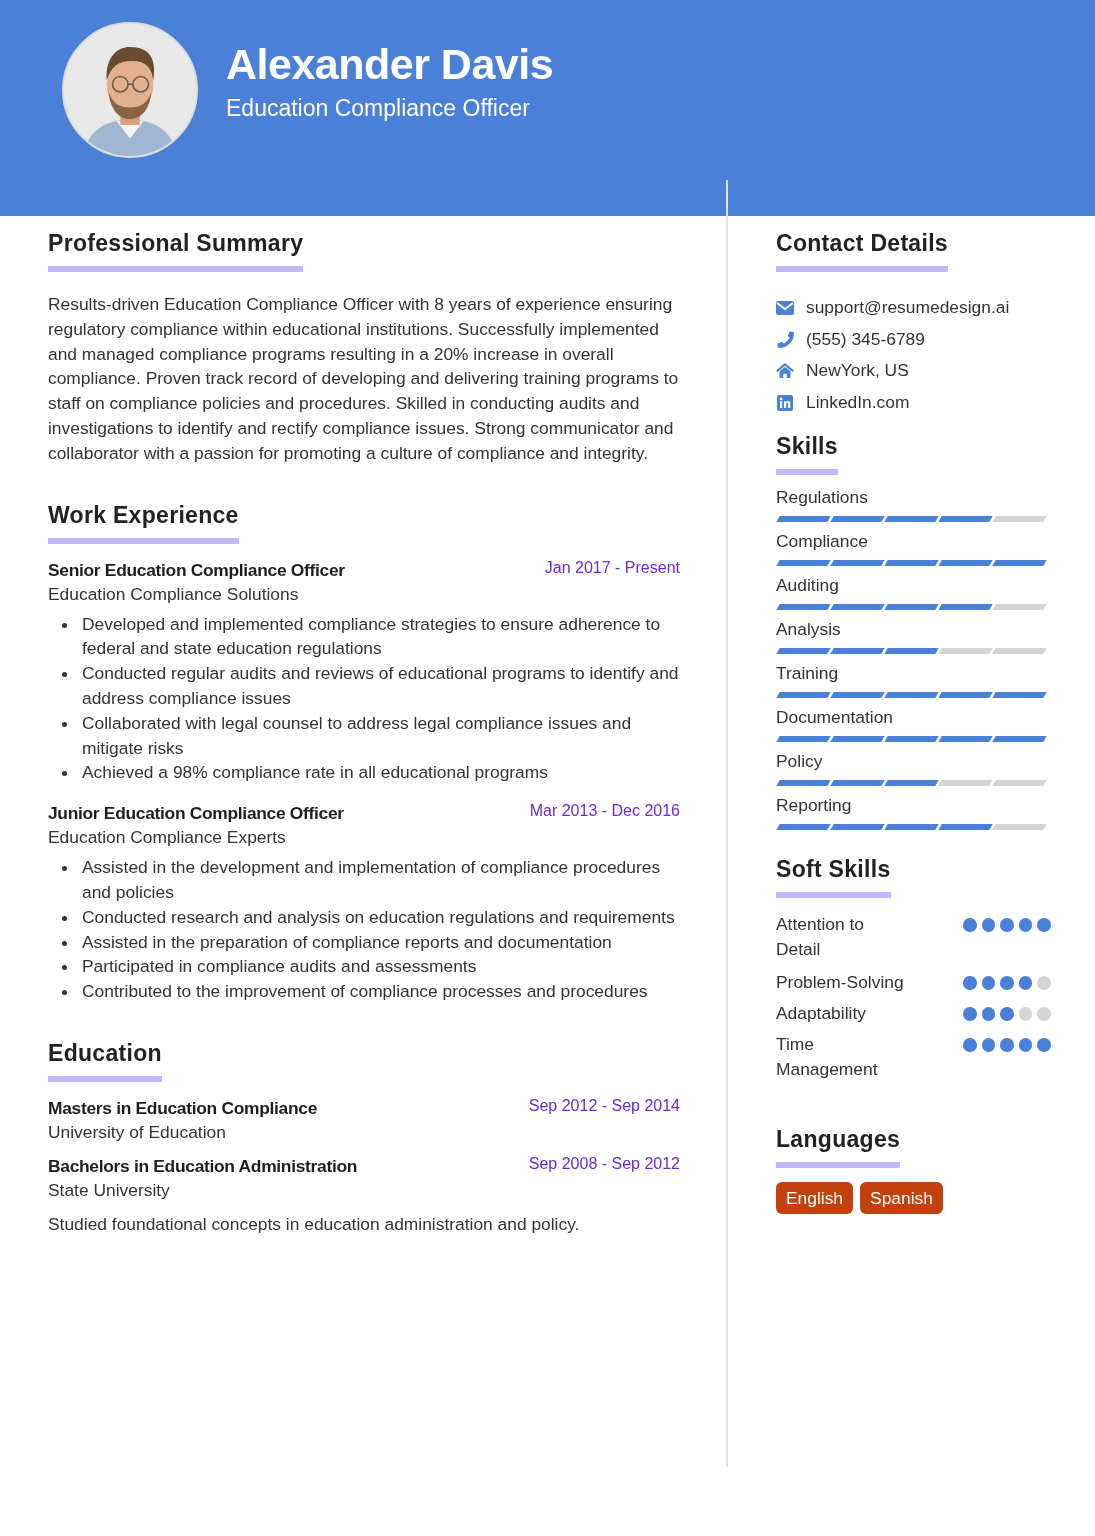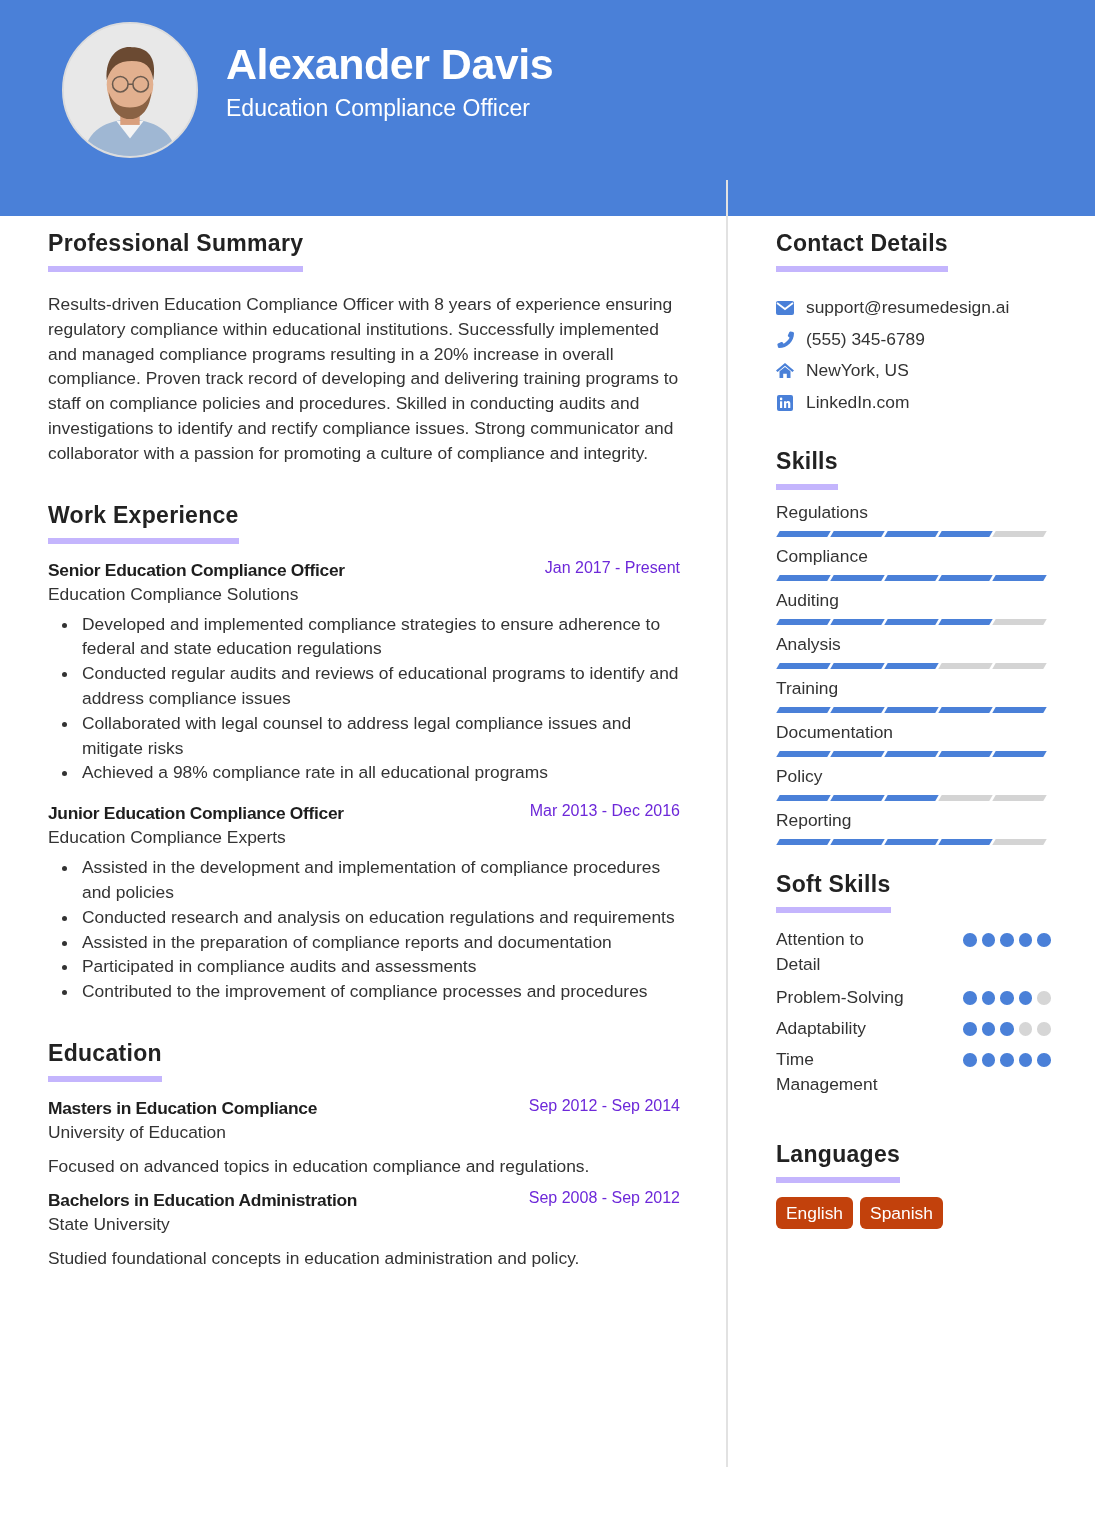--- a/index.html
+++ b/index.html
@@ -144,21 +144,20 @@
 
   <div class="section" style="margin-top:34px">
     <div class="sec-title">Education</div>
 
     <div class="edu" style="margin-top:14px">
       <div class="job-head">
         <div class="job-title">Masters in Education Compliance</div>
         <div class="job-date">Sep 2012 - Sep 2014</div>
       </div>
       <div class="job-company">University of Education</div>
-      <div class="edu-desc">Focused on advanced topics in education compliance and regulations.</div>
     </div>
 
     <div class="edu" style="margin-top:10px">
       <div class="job-head">
         <div class="job-title">Bachelors in Education Administration</div>
         <div class="job-date">Sep 2008 - Sep 2012</div>
       </div>
       <div class="job-company">State University</div>
       <div class="edu-desc">Studied foundational concepts in education administration and policy.</div>
     </div>
@@ -203,21 +202,21 @@
               <rect x="3" y="6.3" width="2.2" height="6.7" fill="#fff"></rect>
               <circle cx="4.1" cy="3.9" r="1.3" fill="#fff"></circle>
               <path d="M7 6.3 H9.1 V7.3 C9.5 6.6 10.3 6.1 11.3 6.1 C12.8 6.1 13.3 7.1 13.3 8.6 V13 H11.1 V9.1 C11.1 8.3 10.9 7.9 10.2 7.9 C9.5 7.9 9.2 8.4 9.2 9.2 V13 H7 Z" fill="#fff"></path>
             </svg>
         </span>
         <span>LinkedIn.com</span>
       </li>
     </ul>
   </div>
 
-  <div class="section" style="margin-top:28px">
+  <div class="section" style="margin-top:13px">
     <div class="sec-title">Skills</div>
     <div style="margin-top:10px" id="skills-list">
       <div class="skill">
         <div class="skill-name">Regulations</div>
         <div class="bar">
             <span class="seg on"></span>
             <span class="seg on"></span>
             <span class="seg on"></span>
             <span class="seg on"></span>
             <span class="seg"></span>

